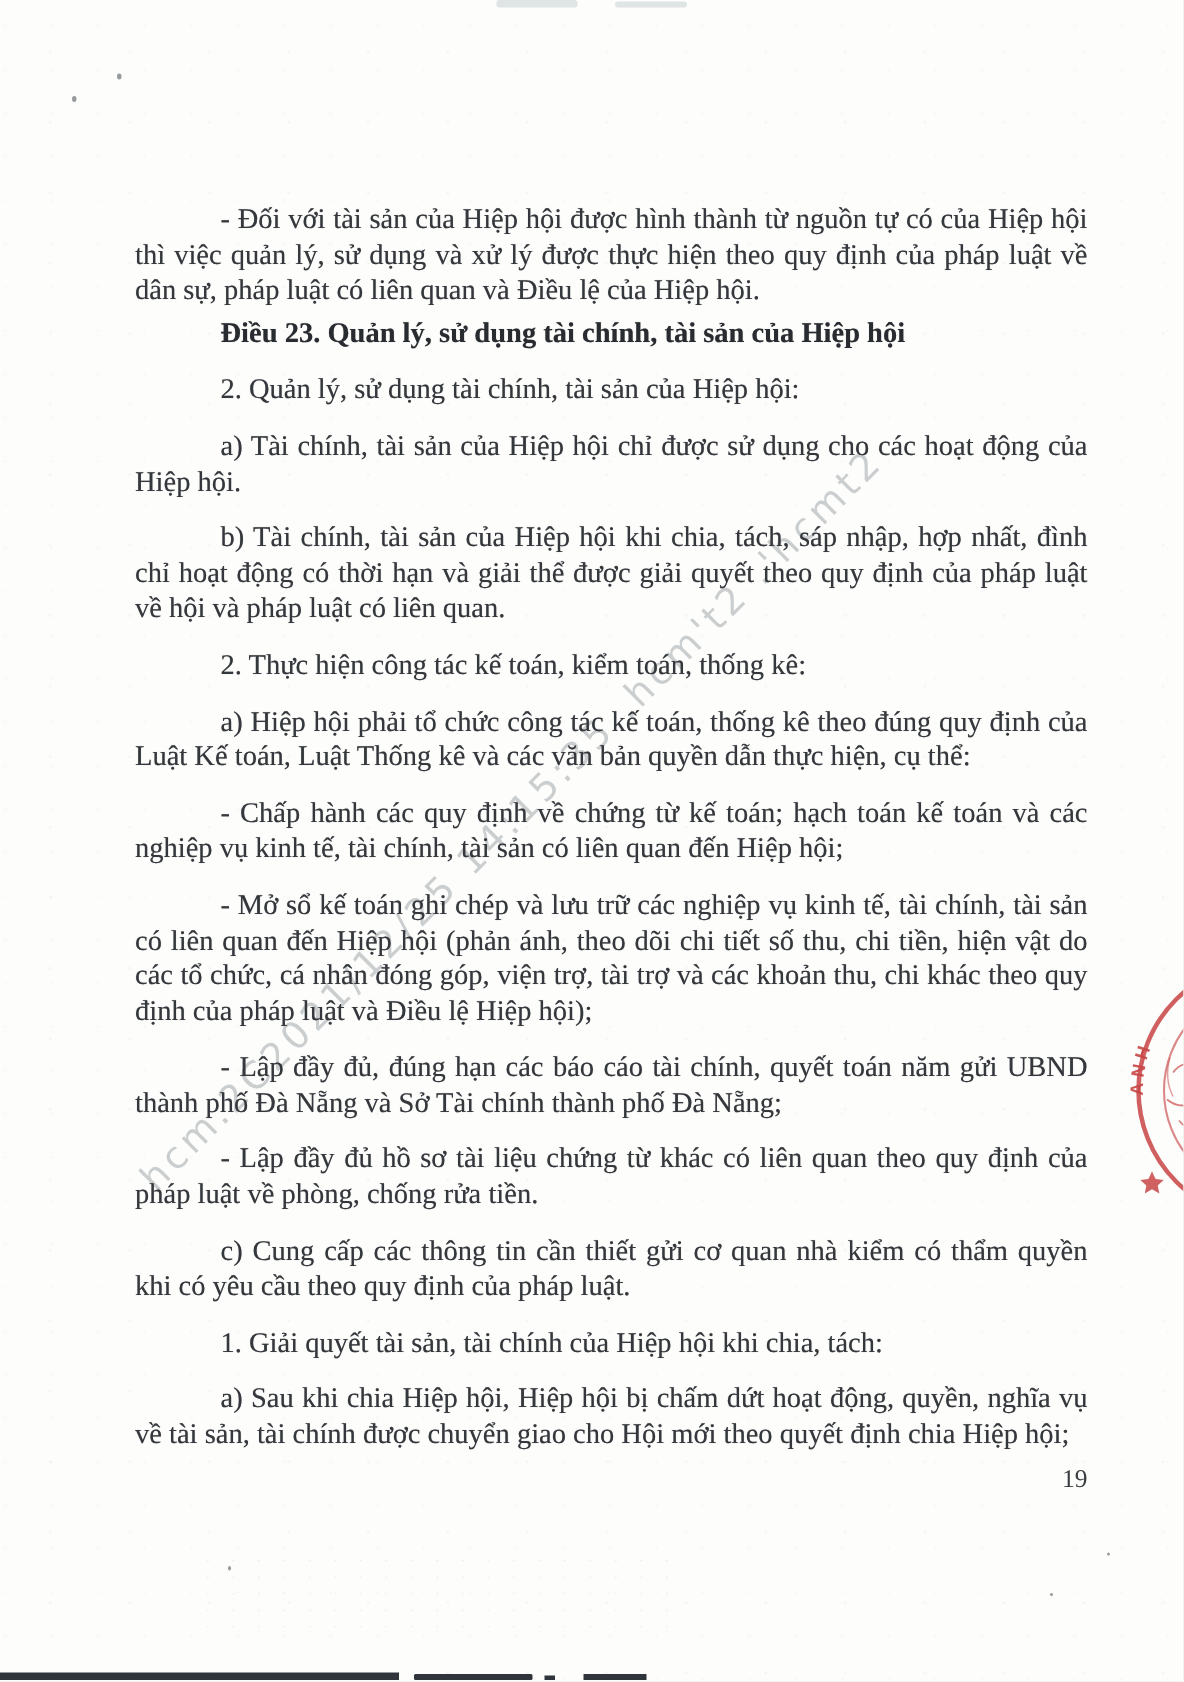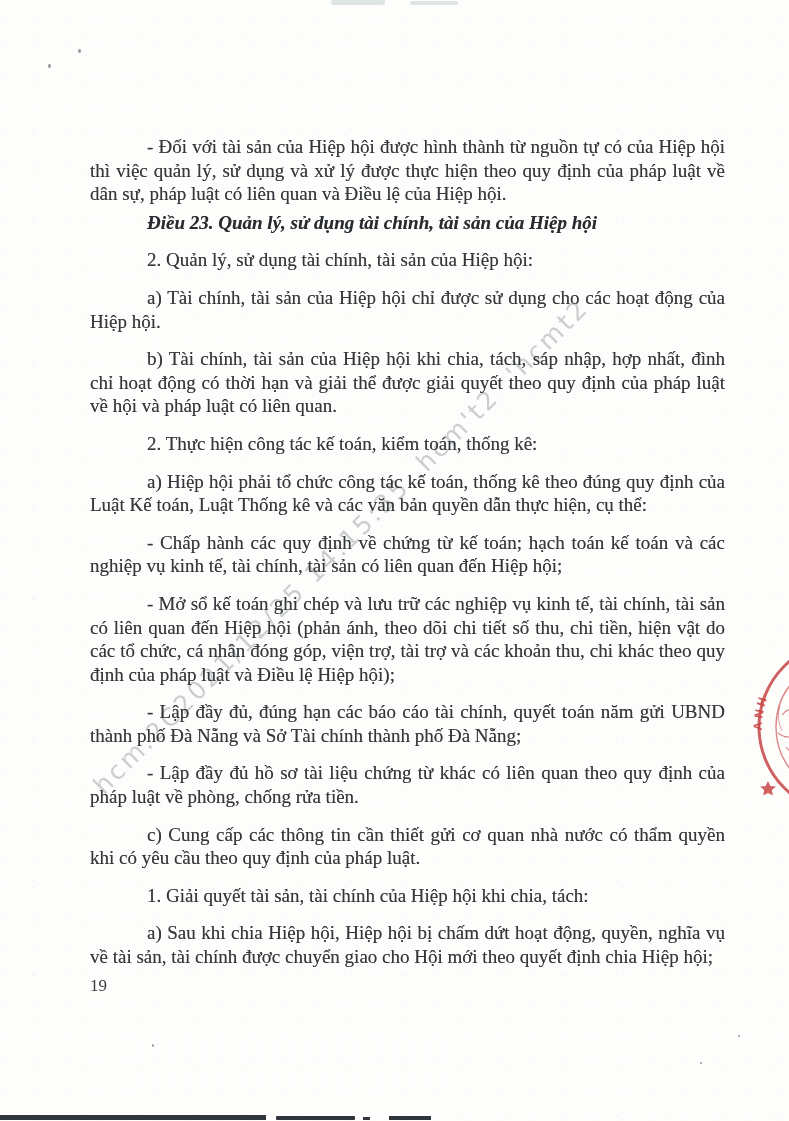--- a/index.html
+++ b/index.html
@@ -28,24 +28,23 @@
     line-height:23.6px;
     text-align:justify;
     text-indent:57px;
     text-shadow:0 0 0.5px rgba(52,55,59,0.55);
   }
   .doc-body p.heading{
     font-weight:bold;
     color:#282b2f;
     margin-top:5px;
     margin-bottom:4px;
-    font-style:italic;
   }
   .page-number{
-    text-align:left;
+    text-align:right;
     font-size:17px;
     margin-top:7px;
     color:#3a3d42;
   }
   .watermark{
     position:absolute;
     left:98px;top:775px;
     width:820px;
     transform:rotate(-45deg);
     transform-origin:left center;
@@ -100,21 +99,21 @@
       <p class="heading">Điều 23. Quản lý, sử dụng tài chính, tài sản của Hiệp hội</p>
       <p class="body">2. Quản lý, sử dụng tài chính, tài sản của Hiệp hội:</p>
       <p class="body">a) Tài chính, tài sản của Hiệp hội chỉ được sử dụng cho các hoạt động của Hiệp hội.</p>
       <p class="body">b) Tài chính, tài sản của Hiệp hội khi chia, tách, sáp nhập, hợp nhất, đình chỉ hoạt động có thời hạn và giải thể được giải quyết theo quy định của pháp luật về hội và pháp luật có liên quan.</p>
       <p class="body">2. Thực hiện công tác kế toán, kiểm toán, thống kê:</p>
       <p class="body">a) Hiệp hội phải tổ chức công tác kế toán, thống kê theo đúng quy định của Luật Kế toán, Luật Thống kê và các văn bản quyền dẫn thực hiện, cụ thể:</p>
       <p class="body">- Chấp hành các quy định về chứng từ kế toán; hạch toán kế toán và các nghiệp vụ kinh tế, tài chính, tài sản có liên quan đến Hiệp hội;</p>
       <p class="body">- Mở sổ kế toán ghi chép và lưu trữ các nghiệp vụ kinh tế, tài chính, tài sản có liên quan đến Hiệp hội (phản ánh, theo dõi chi tiết số thu, chi tiền, hiện vật do các tổ chức, cá nhân đóng góp, viện trợ, tài trợ và các khoản thu, chi khác theo quy định của pháp luật và Điều lệ Hiệp hội);</p>
       <p class="body">- Lập đầy đủ, đúng hạn các báo cáo tài chính, quyết toán năm gửi UBND thành phố Đà Nẵng và Sở Tài chính thành phố Đà Nẵng;</p>
       <p class="body">- Lập đầy đủ hồ sơ tài liệu chứng từ khác có liên quan theo quy định của pháp luật về phòng, chống rửa tiền.</p>
-      <p class="body">c) Cung cấp các thông tin cần thiết gửi cơ quan nhà nước có thẩm quyền khi có yêu cầu theo quy định của pháp luật.</p>
+      <p class="body">c) Cung cấp các thông tin cần thiết gửi cơ quan nhà kiểm có thẩm quyền khi có yêu cầu theo quy định của pháp luật.</p>
       <p class="body">1. Giải quyết tài sản, tài chính của Hiệp hội khi chia, tách:</p>
       <p class="body">a) Sau khi chia Hiệp hội, Hiệp hội bị chấm dứt hoạt động, quyền, nghĩa vụ về tài sản, tài chính được chuyển giao cho Hội mới theo quyết định chia Hiệp hội;</p>
       <div class="page-number">19</div>
     </div>
 
   <svg class="stamp" width="180" height="185" viewBox="0 0 180 185" aria-hidden="true">
     <g stroke="#c84545" fill="none" opacity="0.85">
       <circle cx="93" cy="92" r="86" stroke-width="3"></circle>
       <circle cx="93" cy="92" r="69" stroke-width="1.4" opacity="0.75"></circle>
 

